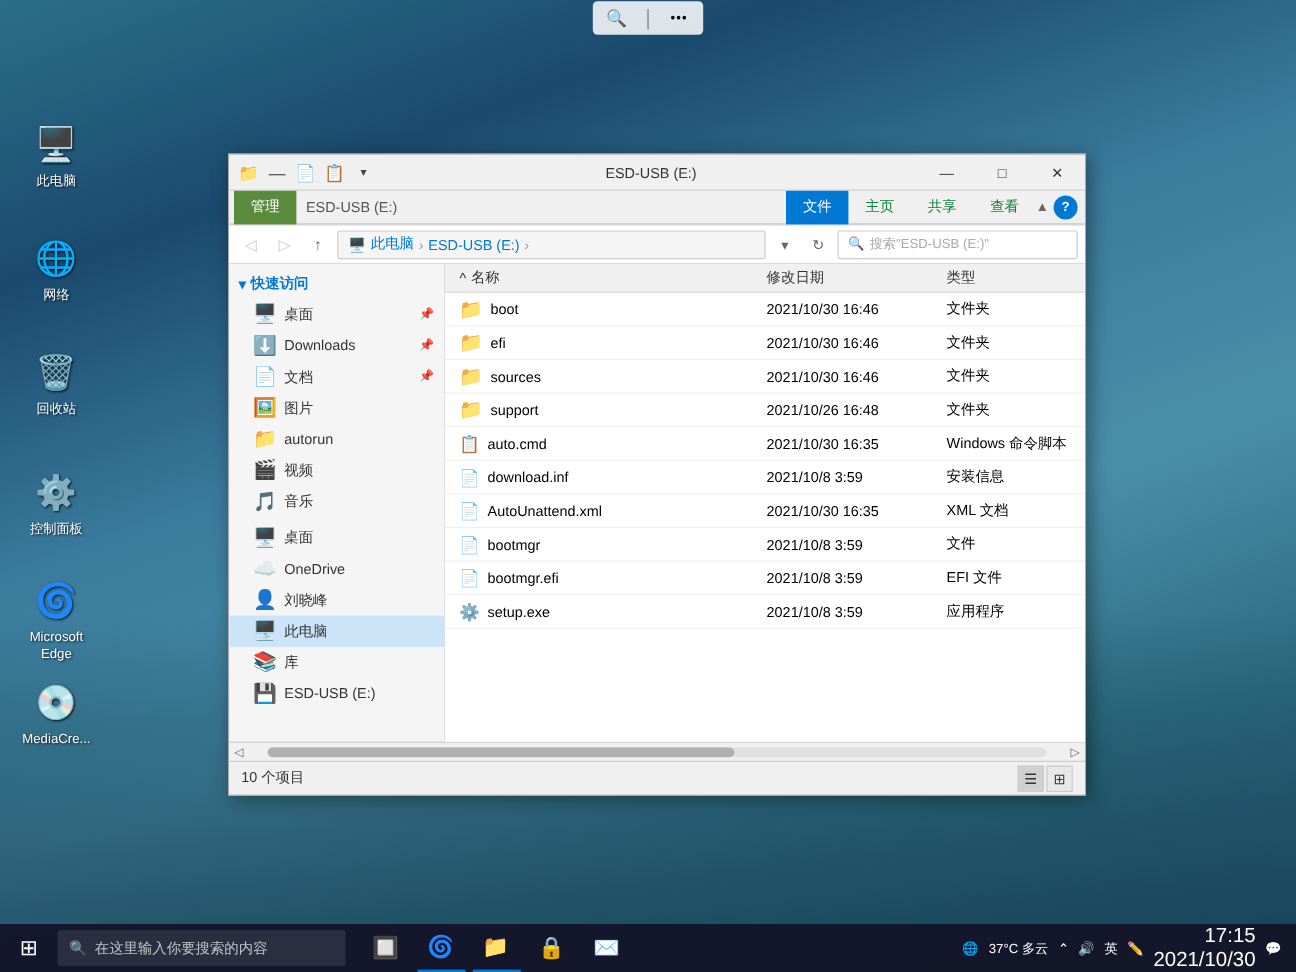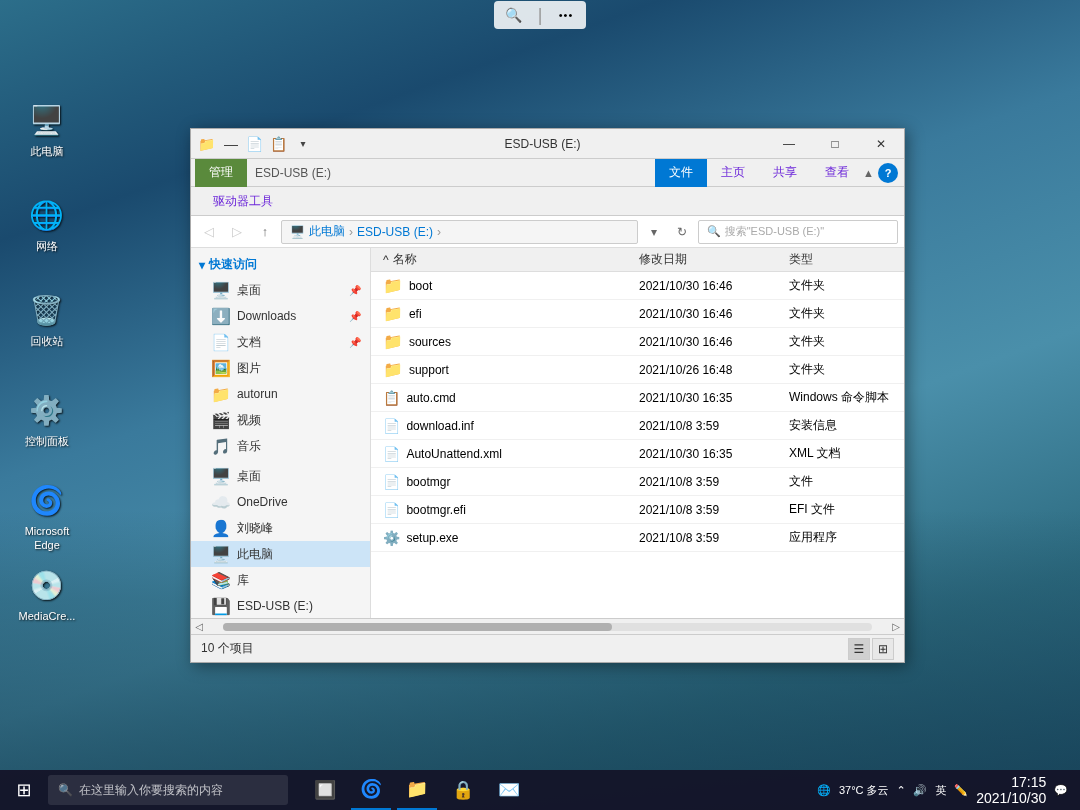--- a/index.html
+++ b/index.html
@@ -114,21 +114,21 @@
       display: flex;
       align-items: center;
       gap: 8px;
       padding: 0 12px;
       font-size: 11px;
     }
     .taskbar-time {
       display: flex;
       flex-direction: column;
       align-items: flex-end;
-      font-size: 14px;
+      font-size: 17px;
     }
 
     
     .explorer-window {
       position: absolute;
       top: 128px;
       left: 190px;
       width: 715px;
       height: 535px;
       background: #f0f0f0;
@@ -196,21 +196,21 @@
       height: 28px;
       border-bottom: 1px solid #ccc;
     }
     .ribbon-tab {
       padding: 0 14px;
       height: 28px;
       display: flex;
       align-items: center;
       font-size: 12px;
       cursor: pointer;
-      color: #6d28d9;
+      color: #15803d;
     }
     .ribbon-tab.active {
       background: #0078d4;
       color: white;
     }
     .ribbon-tab.manage {
       background: #5a8a3c;
       color: white;
       margin-left: 4px;
     }
@@ -532,24 +532,20 @@
             <div class="ribbon-tab active">文件</div>
             <div class="ribbon-tab">主页</div>
             <div class="ribbon-tab">共享</div>
             <div class="ribbon-tab">查看</div>
           </div>
         <div class="ribbon-tab-right">
           <span style="color:#666;font-size:11px;">▲</span>
           <div class="ribbon-help">?</div>
         </div>
       </div>
-      <div style="height:28px; display:flex; align-items:center; padding: 0 6px; gap:2px;">
-        <div id="ribbon-sub-tabs-left" style="display:flex;"></div>
-        <div class="ribbon-tab">驱动器工具</div>
-      </div>
     </div>
 
     <div class="address-bar">
       <div class="nav-btn disabled">◁</div>
       <div class="nav-btn disabled">▷</div>
       <div class="nav-btn">↑</div>
       <div class="address-path">
         <span>🖥️</span>
         <span style="color:#0078d4;cursor:pointer;">此电脑</span>
         <span class="path-sep">›</span>

